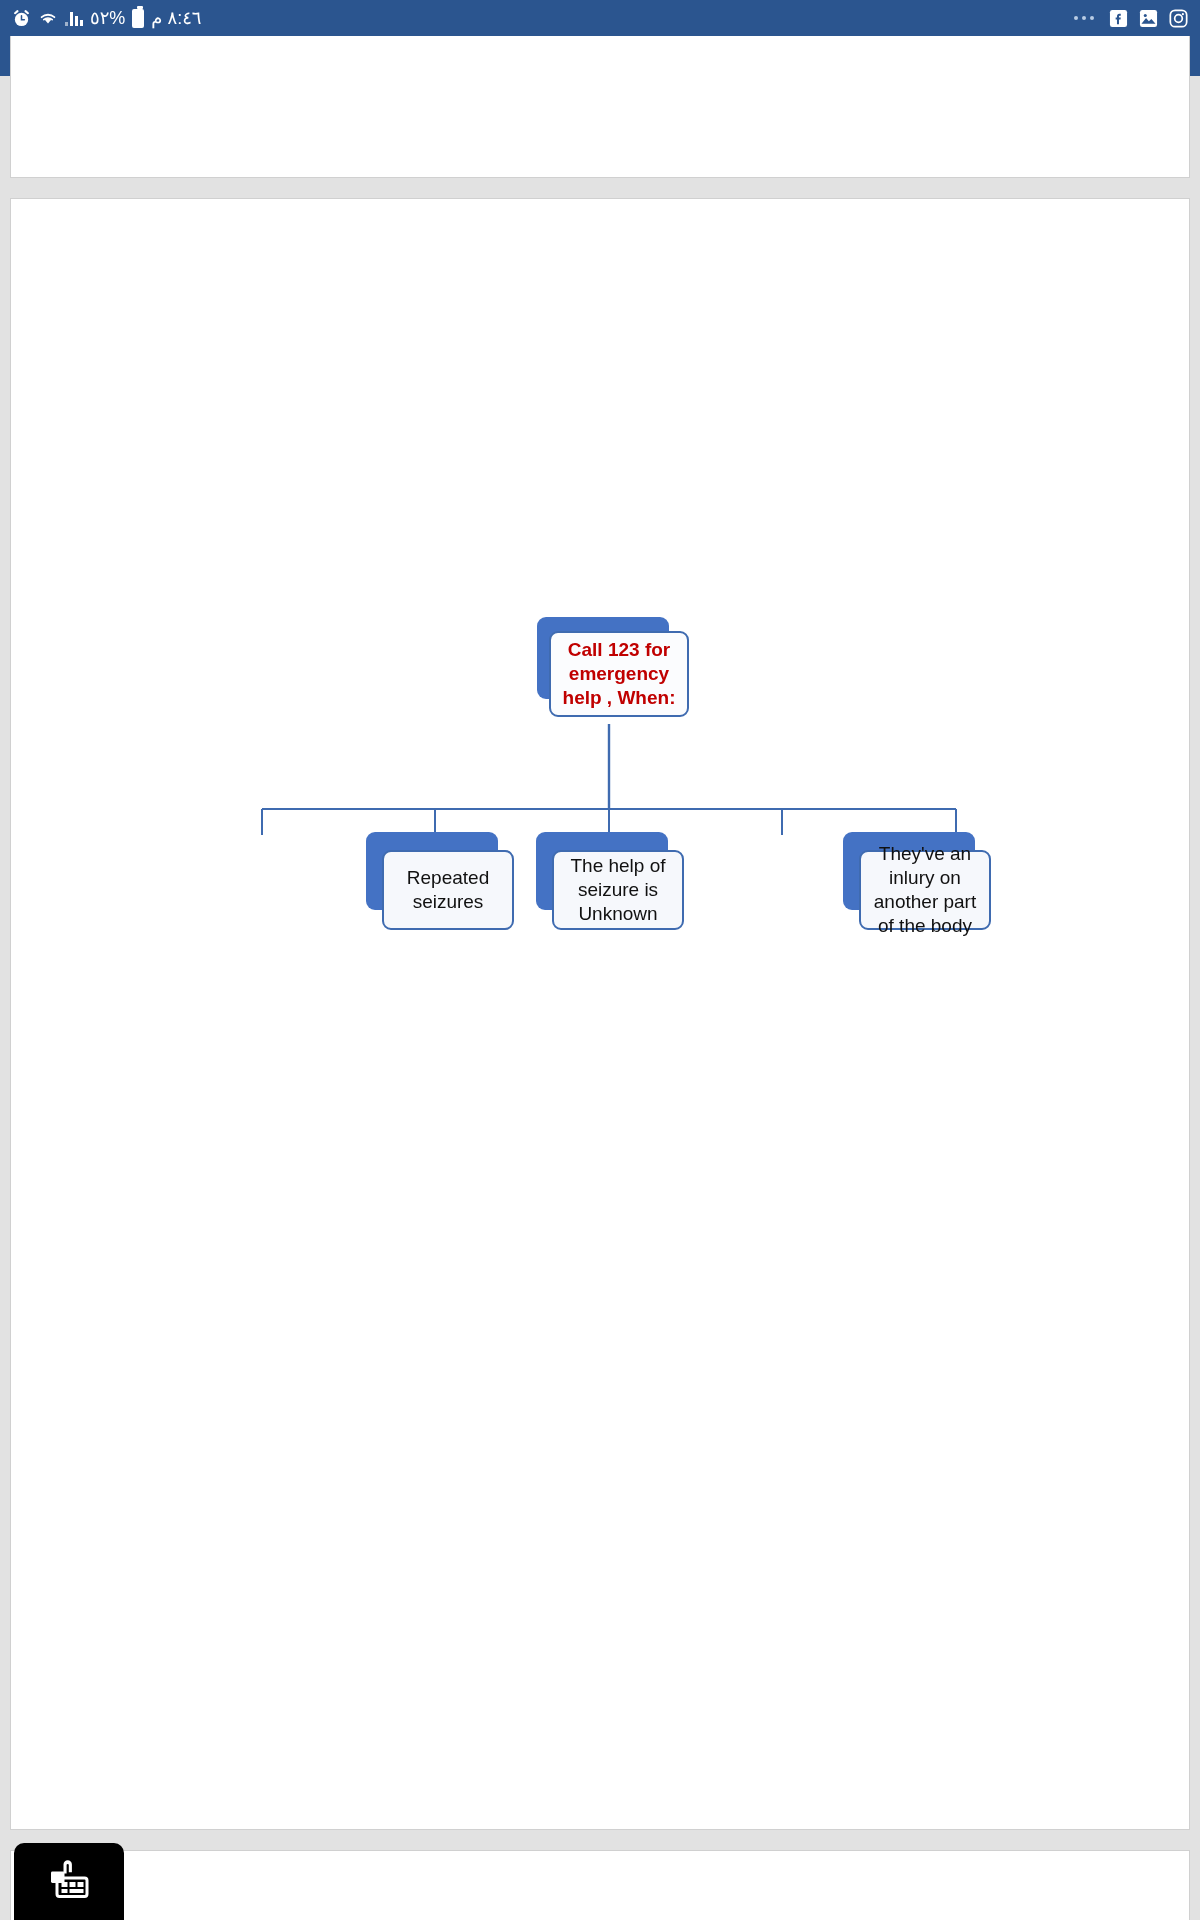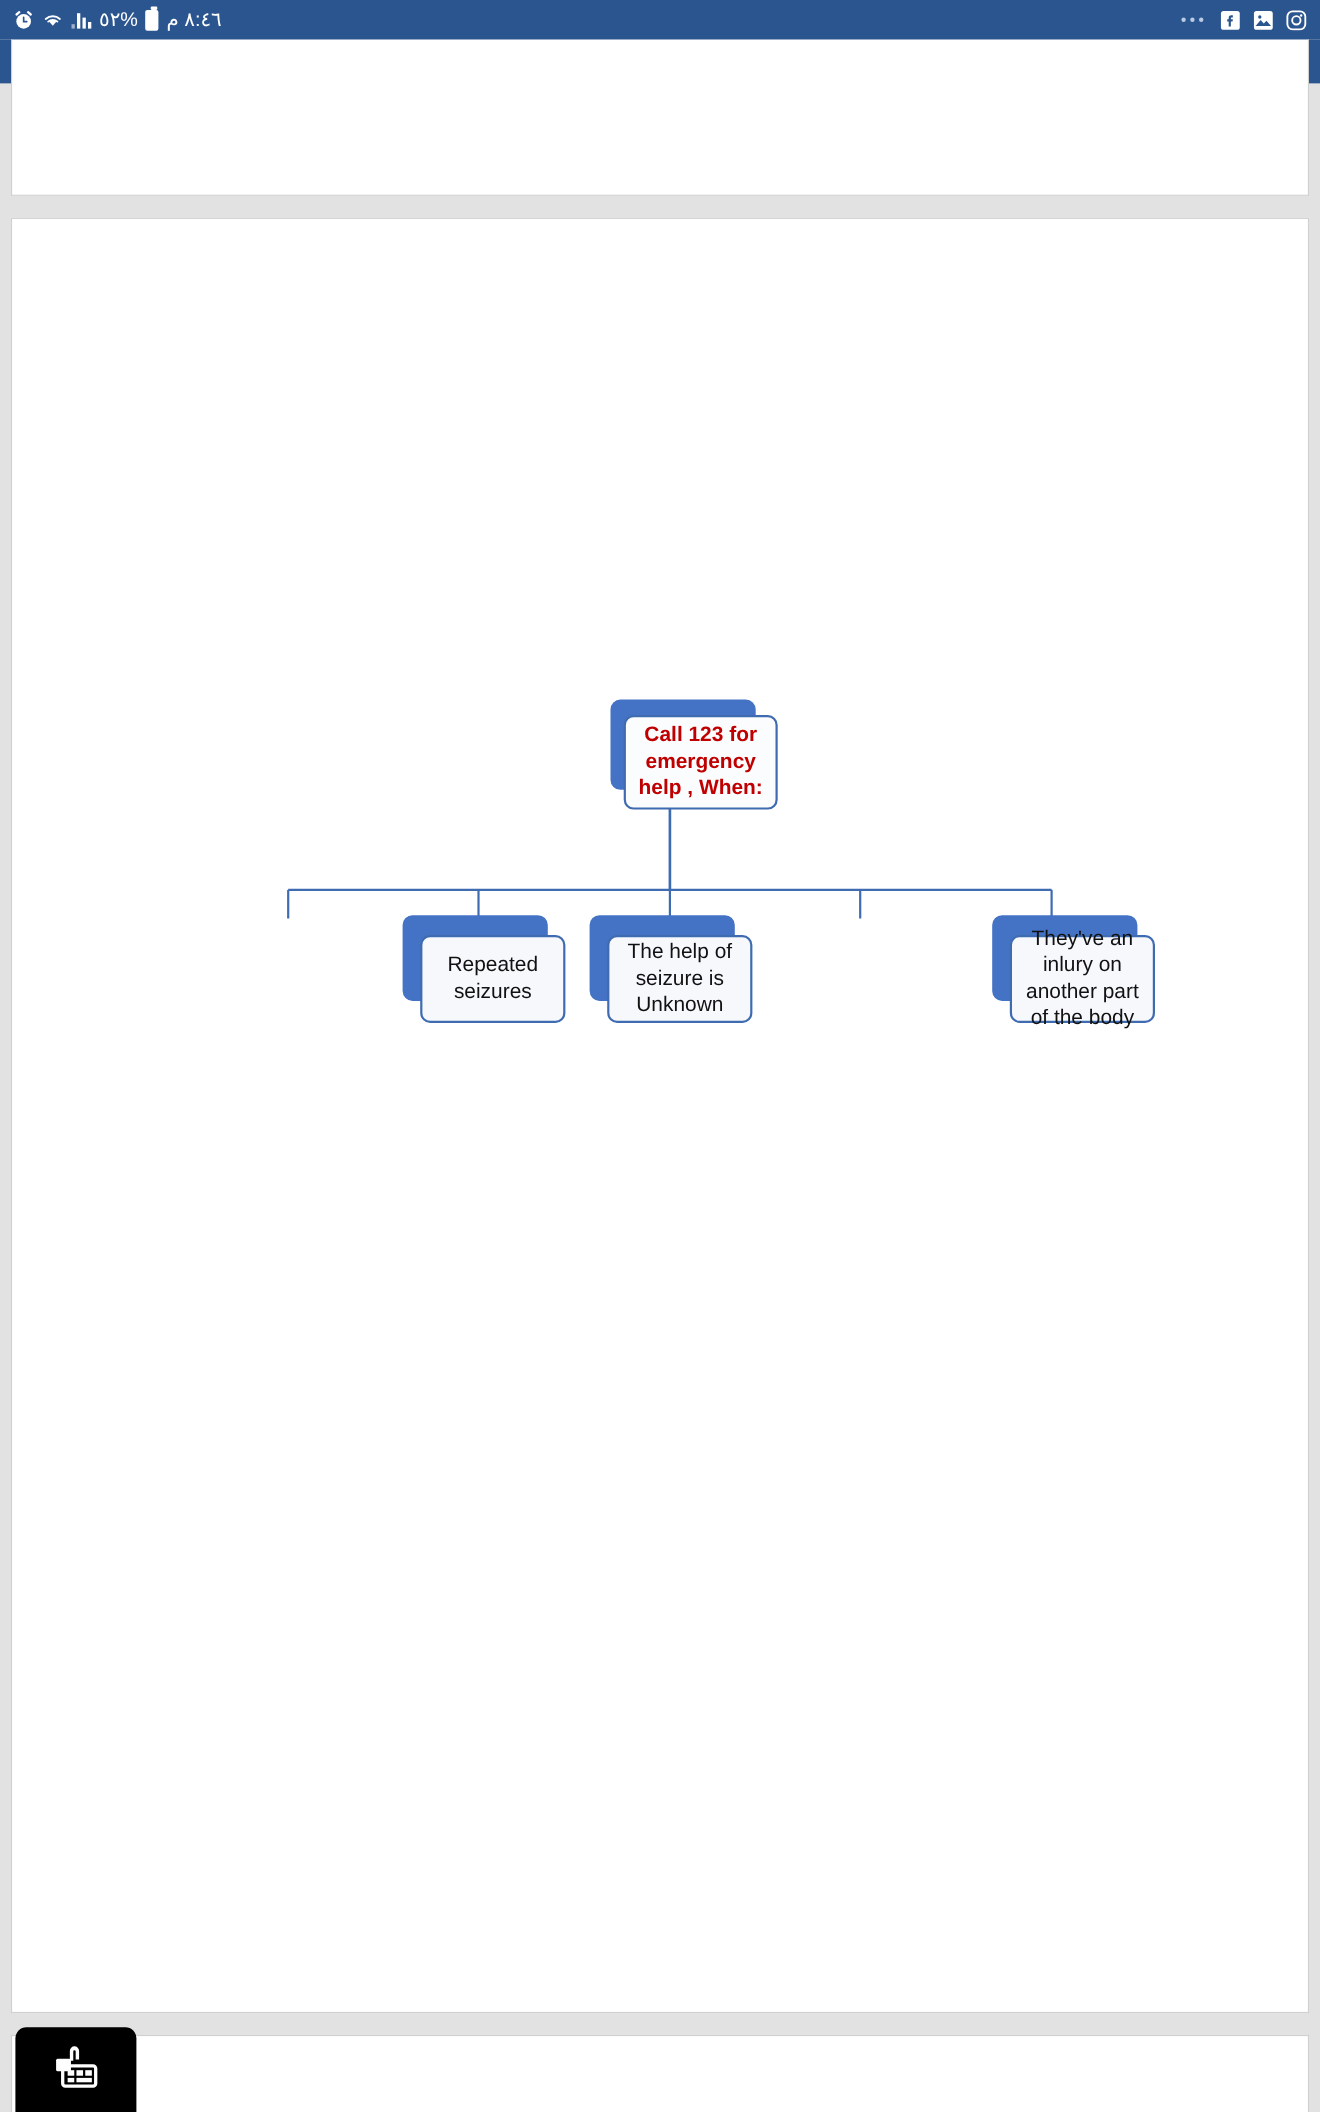--- a/index.html
+++ b/index.html
@@ -149,29 +149,29 @@
   }
   .node-root .face {
     background: #fbfcfe;
     color: #c00000;
     font-weight: bold;
     font-size: 19px;
   }
   .node-child .face { font-size: 19px; }
 
   
-  .node-root       { left: 526px; top: 437px; width: 152px; height: 128px; margin-left: 18px; }
+  .node-root       { left: 526px; top: 418px; width: 152px; height: 128px; }
   .node-root .shadow { width: 132px; height: 82px; }
   .node-root .face   { left: 12px; top: 14px; width: 140px; height: 86px; padding: 0 6px; }
 
   .node-c0 { left: 185px; top: 633px; width: 148px; height: 98px; }
   .node-c1 { left: 355px; top: 633px; width: 160px; height: 98px; }
   .node-c2 { left: 525px; top: 633px; width: 148px; height: 98px; }
   .node-c3 { left: 695px; top: 633px; width: 148px; height: 98px; }
-  .node-c4 { left: 891px; top: 633px; width: 148px; height: 98px; }
+  .node-c4 { left: 832px; top: 633px; width: 148px; height: 98px; }
 
   .node-child .shadow { width: 132px; height: 78px; }
   .node-child .face   { left: 16px; top: 18px; width: 132px; height: 80px; padding: 0 5px; }
 
   
   .kbd-btn {
     position: absolute;
     left: 14px;
     top: 1843px;
     width: 110px; height: 80px;

